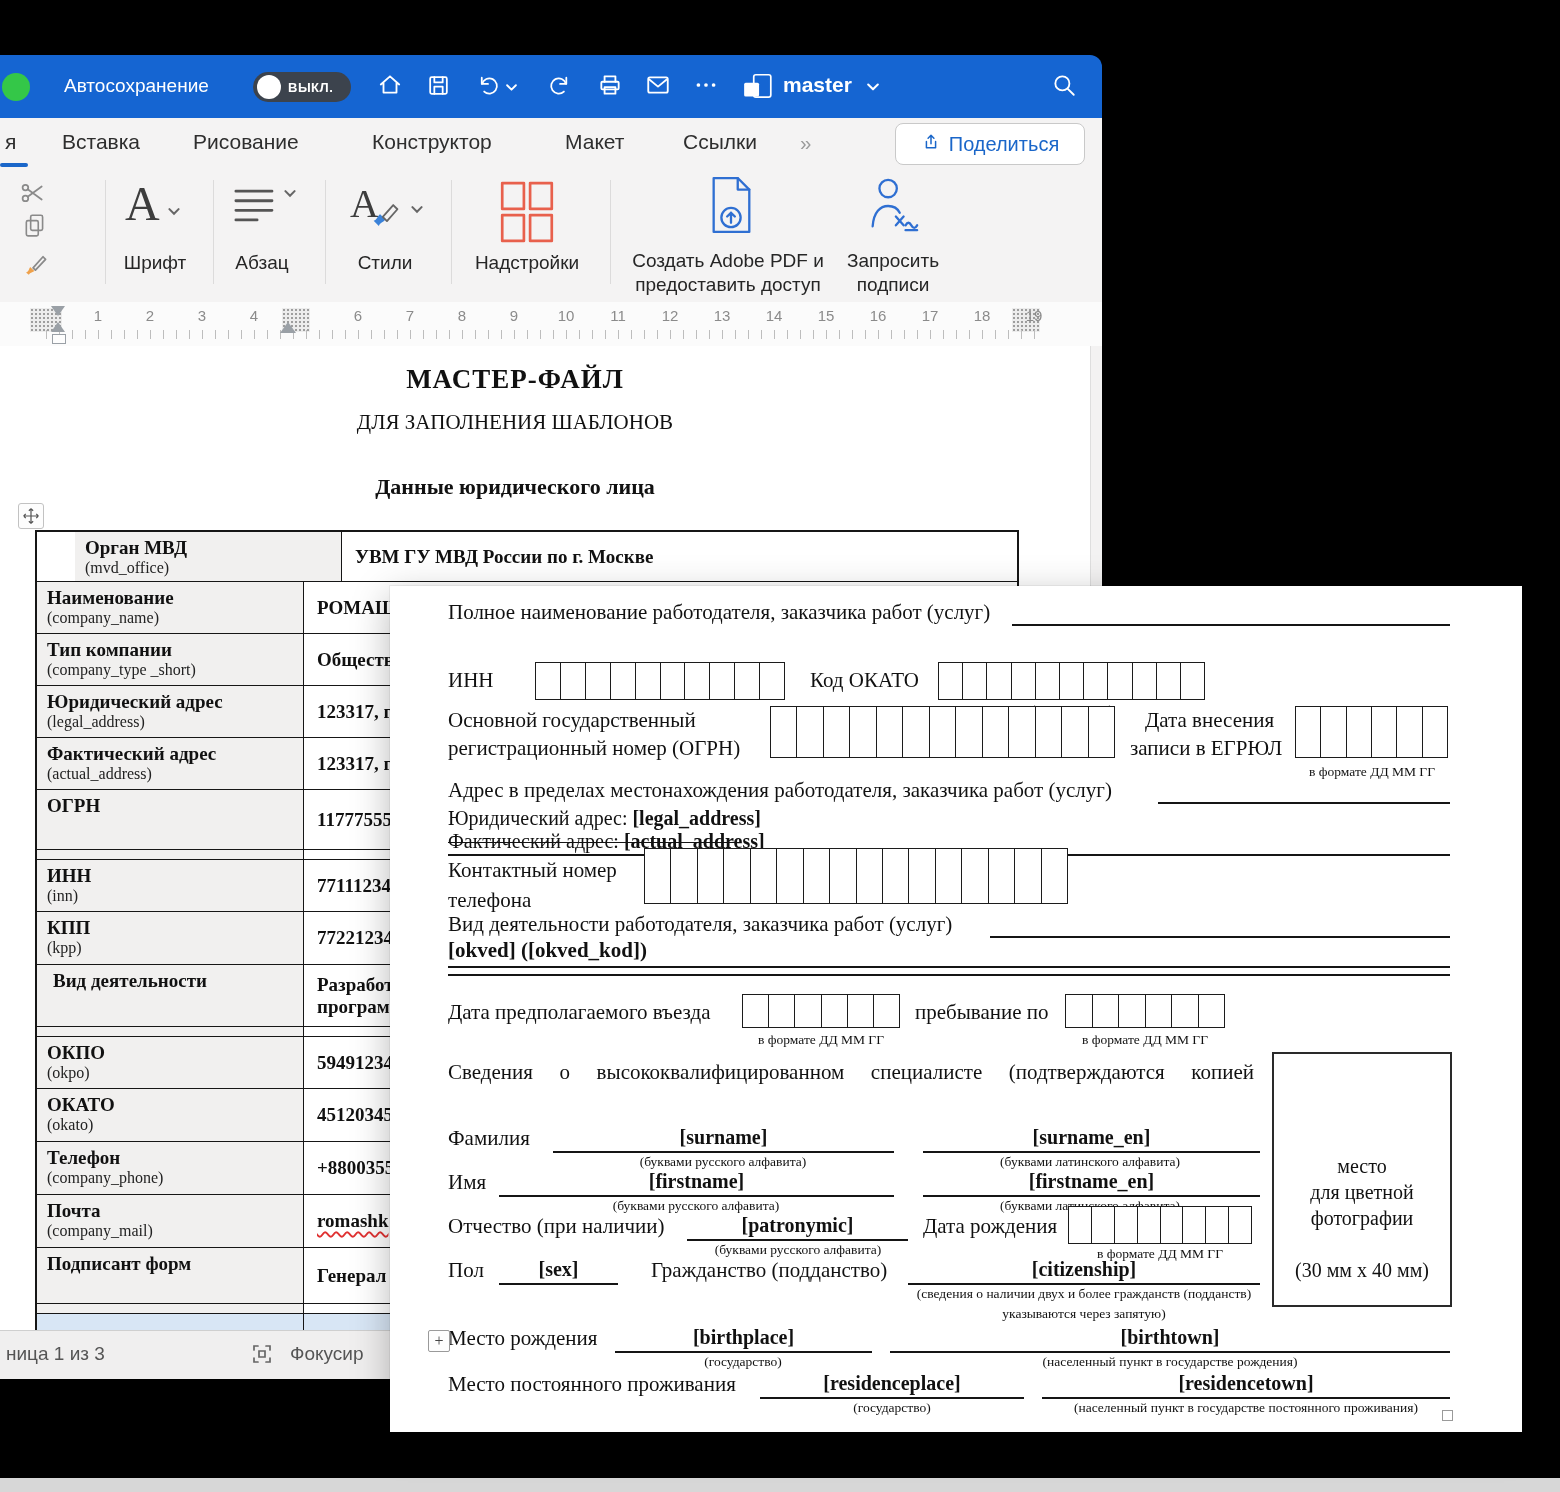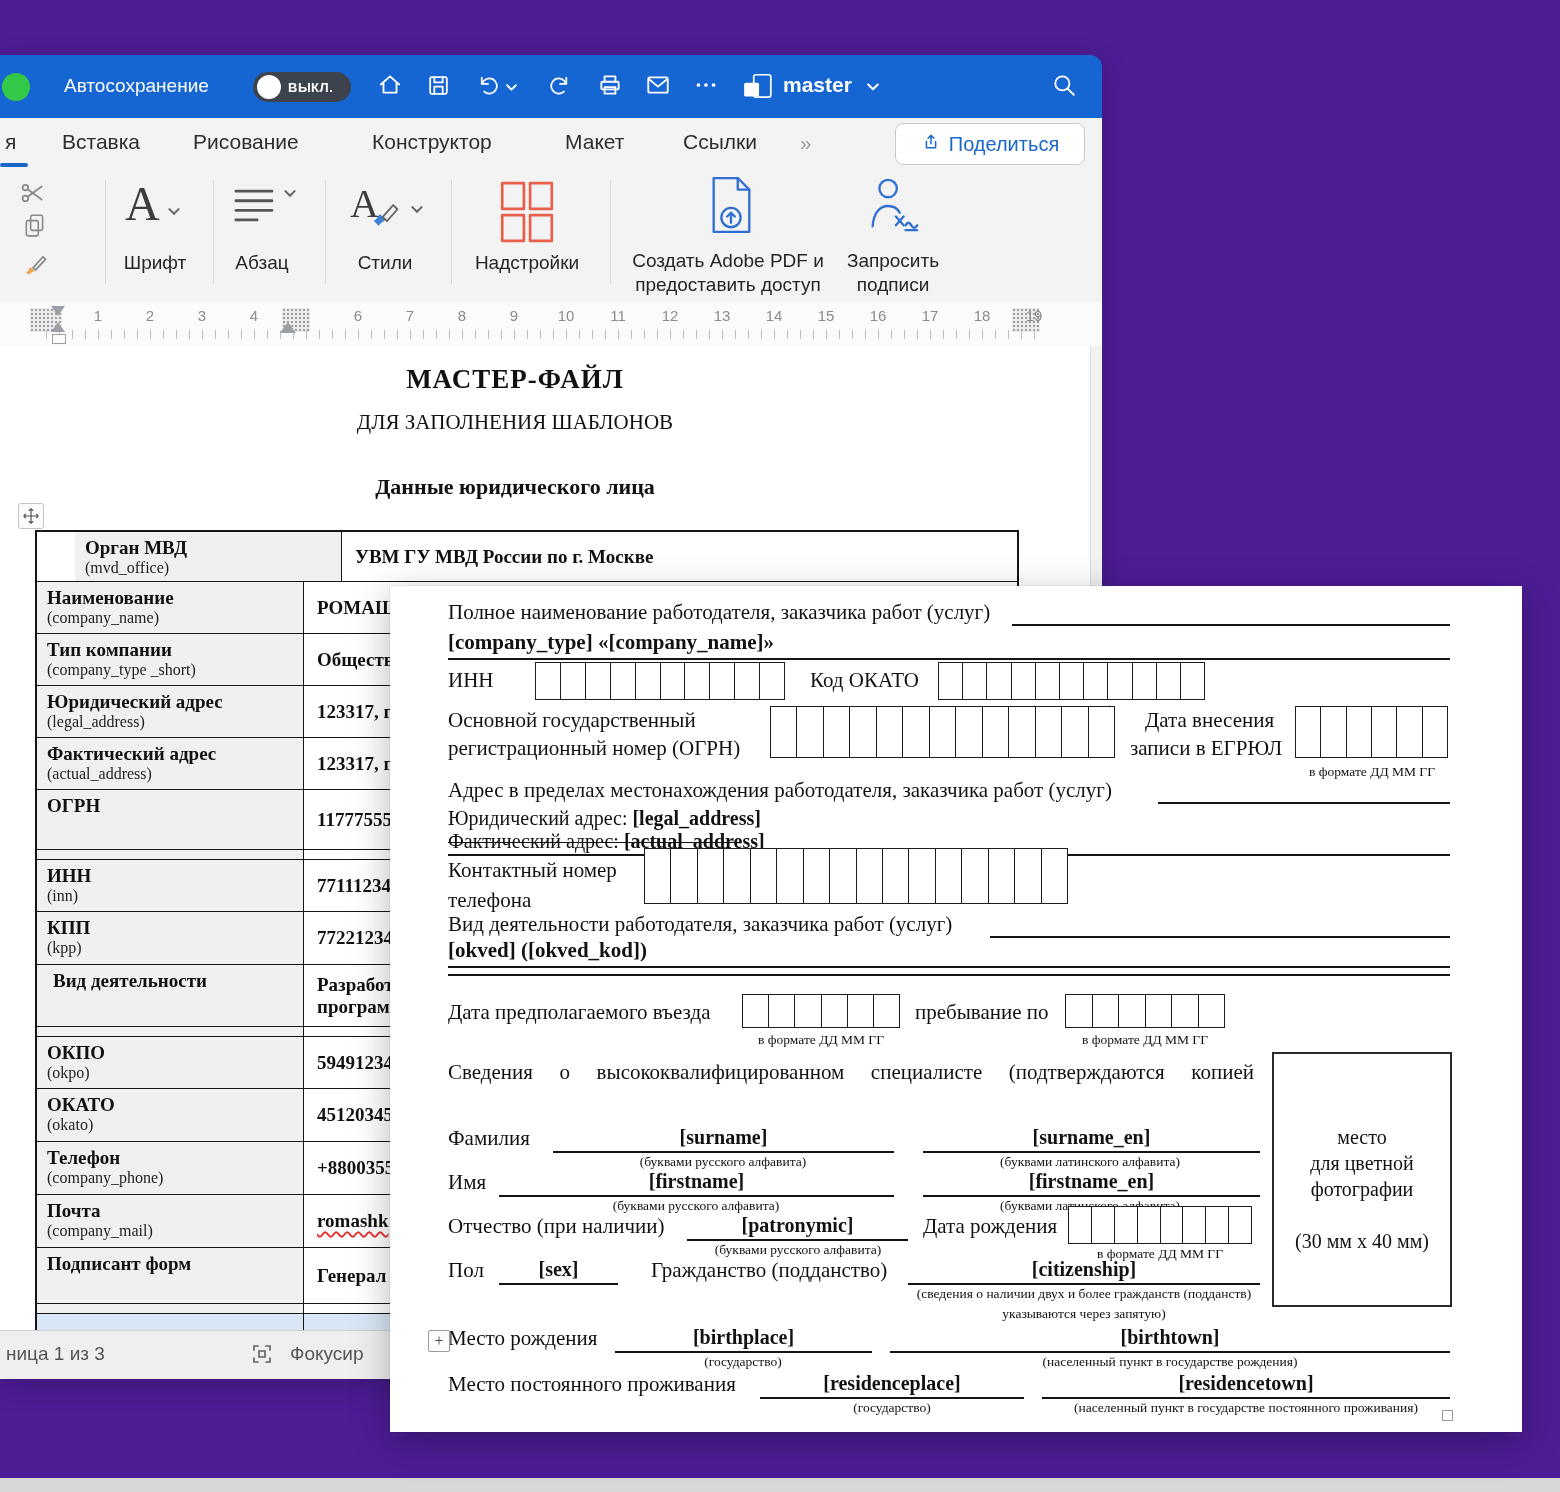--- a/index.html
+++ b/index.html
@@ -1,17 +1,17 @@
 <!DOCTYPE html>
 <html><head>
 <meta charset="utf-8">
 <style>
   html,body{margin:0;padding:0;}
   body{font-family:"Liberation Sans",sans-serif;}
-  #canvas{position:relative;width:1560px;height:1492px;overflow:hidden;background:#4c1d95;}
+  #canvas{position:relative;width:1560px;height:1492px;overflow:hidden;background:#000000;}
   .abs{position:absolute;}
   
   #wordwin{position:absolute;left:0;top:55px;width:1102px;height:1323px;border-radius:0 12px 0 0;
            box-shadow:0 8px 28px rgba(0,0,0,.20);}
   #titlebar{position:absolute;left:0;top:0;width:1102px;height:63px;background:var(--titlebar,#1565d2);
             border-radius:0 12px 0 0;display:flex;align-items:center;}
   .tl-green{position:absolute;left:2px;top:18px;width:28px;height:28px;border-radius:50%;background:#34c748;}
   .autosave{position:absolute;left:64px;top:20px;color:#fff;font-size:19px;}
   .toggle{position:absolute;left:253px;top:17px;width:98px;height:30px;border-radius:16px;background:#3c434d;
           display:flex;align-items:center;}
@@ -495,21 +495,20 @@
           </svg>
       </span>
       <span class="abs" style="left:290px;top:12px">Фокусир</span>
     </div>
   </div>
 
   <div id="formwin">
 
     <span class="ft" style="left:58px;top:14px">Полное наименование работодателя, заказчика работ (услуг)</span>
     <div class="ul" style="left:622px;top:16px;width:438px;height:22px"></div>
-    <div class="fline fb" style="left:58px;top:44px;width:1002px"><span>[company_type] «[company_name]»</span></div>
 
     <span class="ft" style="left:58px;top:82px">ИНН</span>
     <div class="boxes" style="left:145px;top:76px;width:250px;height:38px">
         <i></i>
         <i></i>
         <i></i>
         <i></i>
         <i></i>
         <i></i>
         <i></i>
@@ -610,21 +609,21 @@
         <i></i>
         <i></i>
         <i></i>
         <i></i>
       </div>
     <span class="fc" style="left:755px;top:446px">в формате ДД ММ ГГ</span>
 
     <div class="ft just" style="left:58px;top:474px;width:806px;white-space:normal">Сведения о высококвалифицированном специалисте (подтверждаются копией</div>
 
     <div id="photobox">
-      <span style="margin-top:70px">место</span>
+      <span style="margin-top:99px">место</span>
       <span>для цветной</span>
       <span>фотографии</span>
       <span style="margin-top:26px">(30 мм x 40 мм)</span>
     </div>
 
     <span class="ft" style="left:58px;top:540px">Фамилия</span>
     <div class="fv" style="left:163px;top:540px;width:341px"><span>[surname]</span></div>
     <span class="fc" style="left:333px;top:568px">(буквами русского алфавита)</span>
     <div class="fv" style="left:533px;top:540px;width:337px"><span>[surname_en]</span></div>
     <span class="fc" style="left:700px;top:568px">(буквами латинского алфавита)</span>

